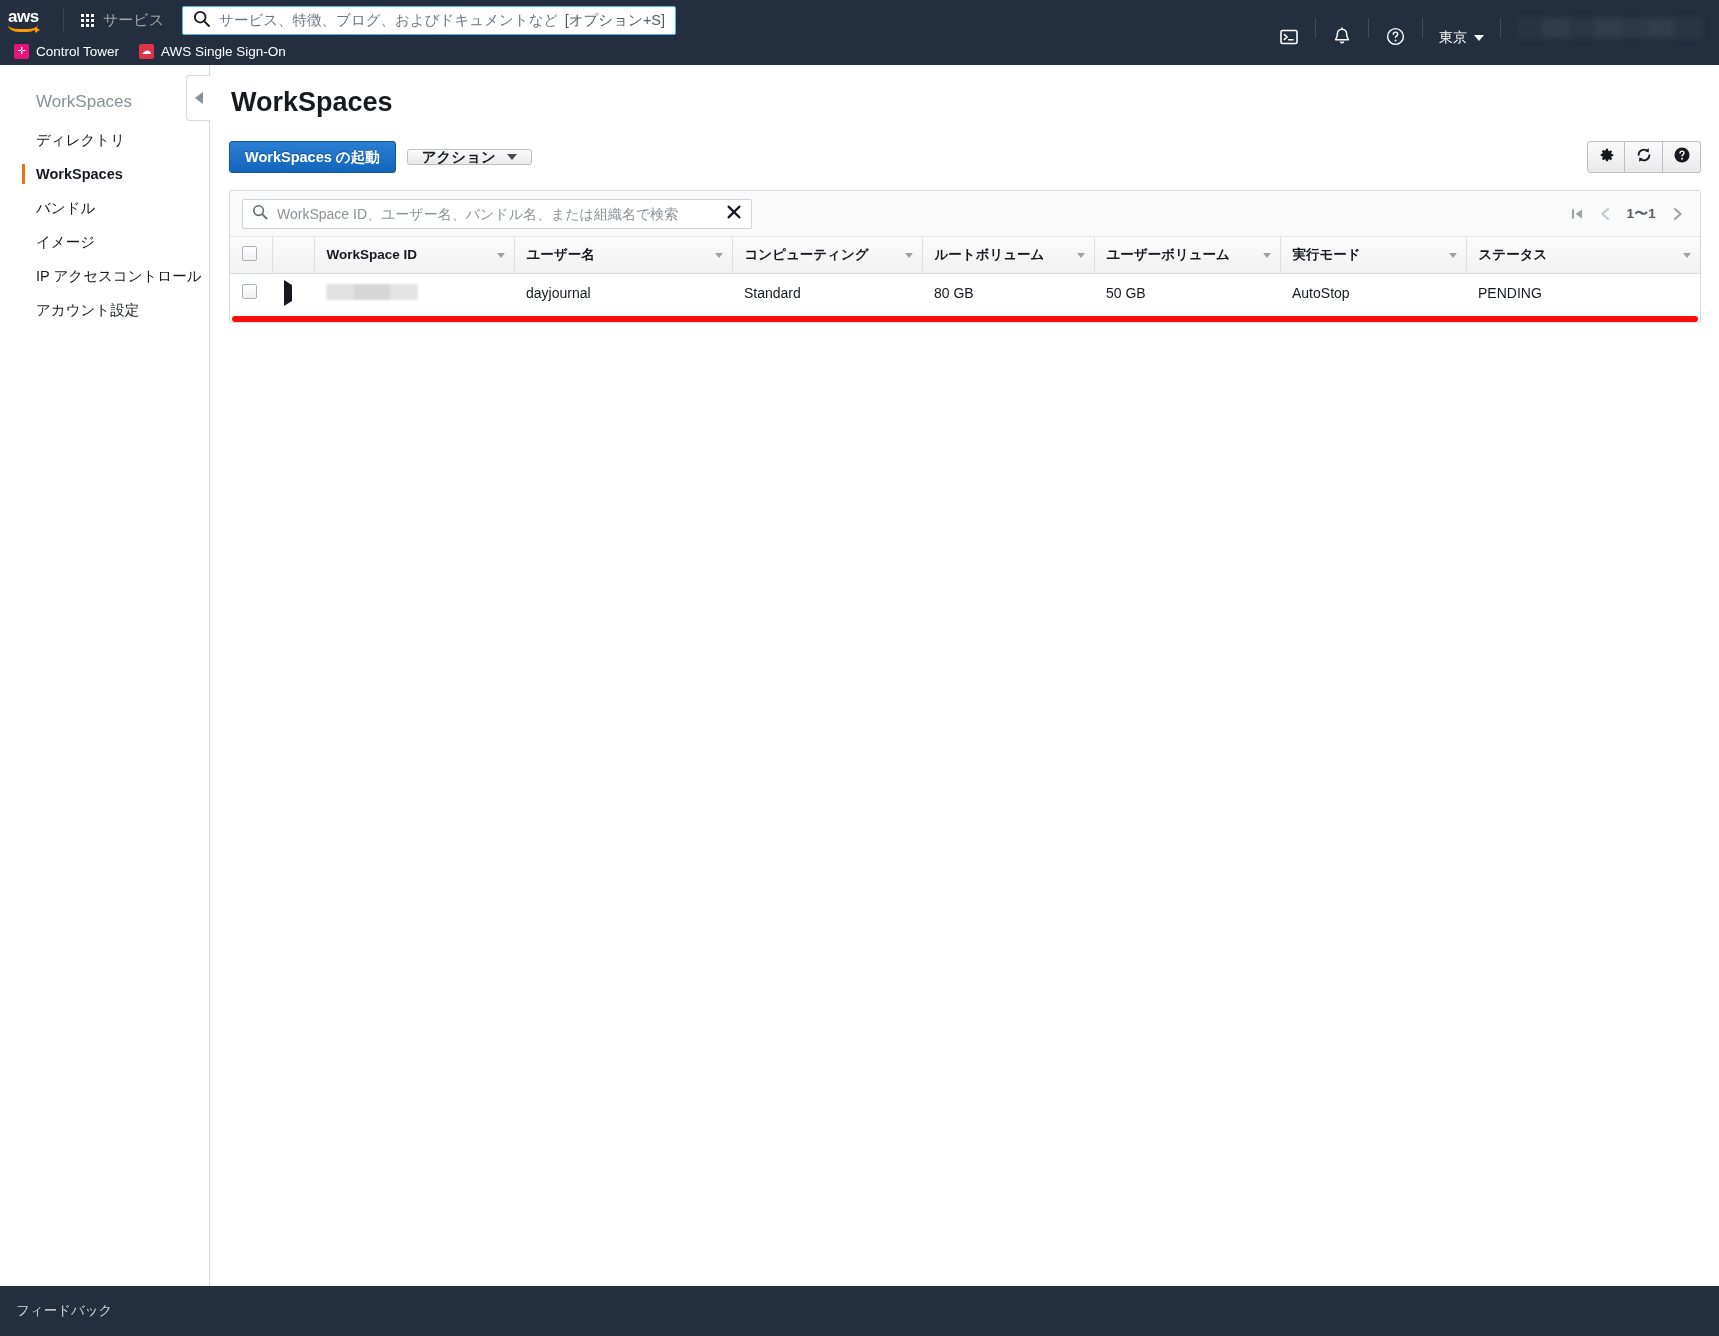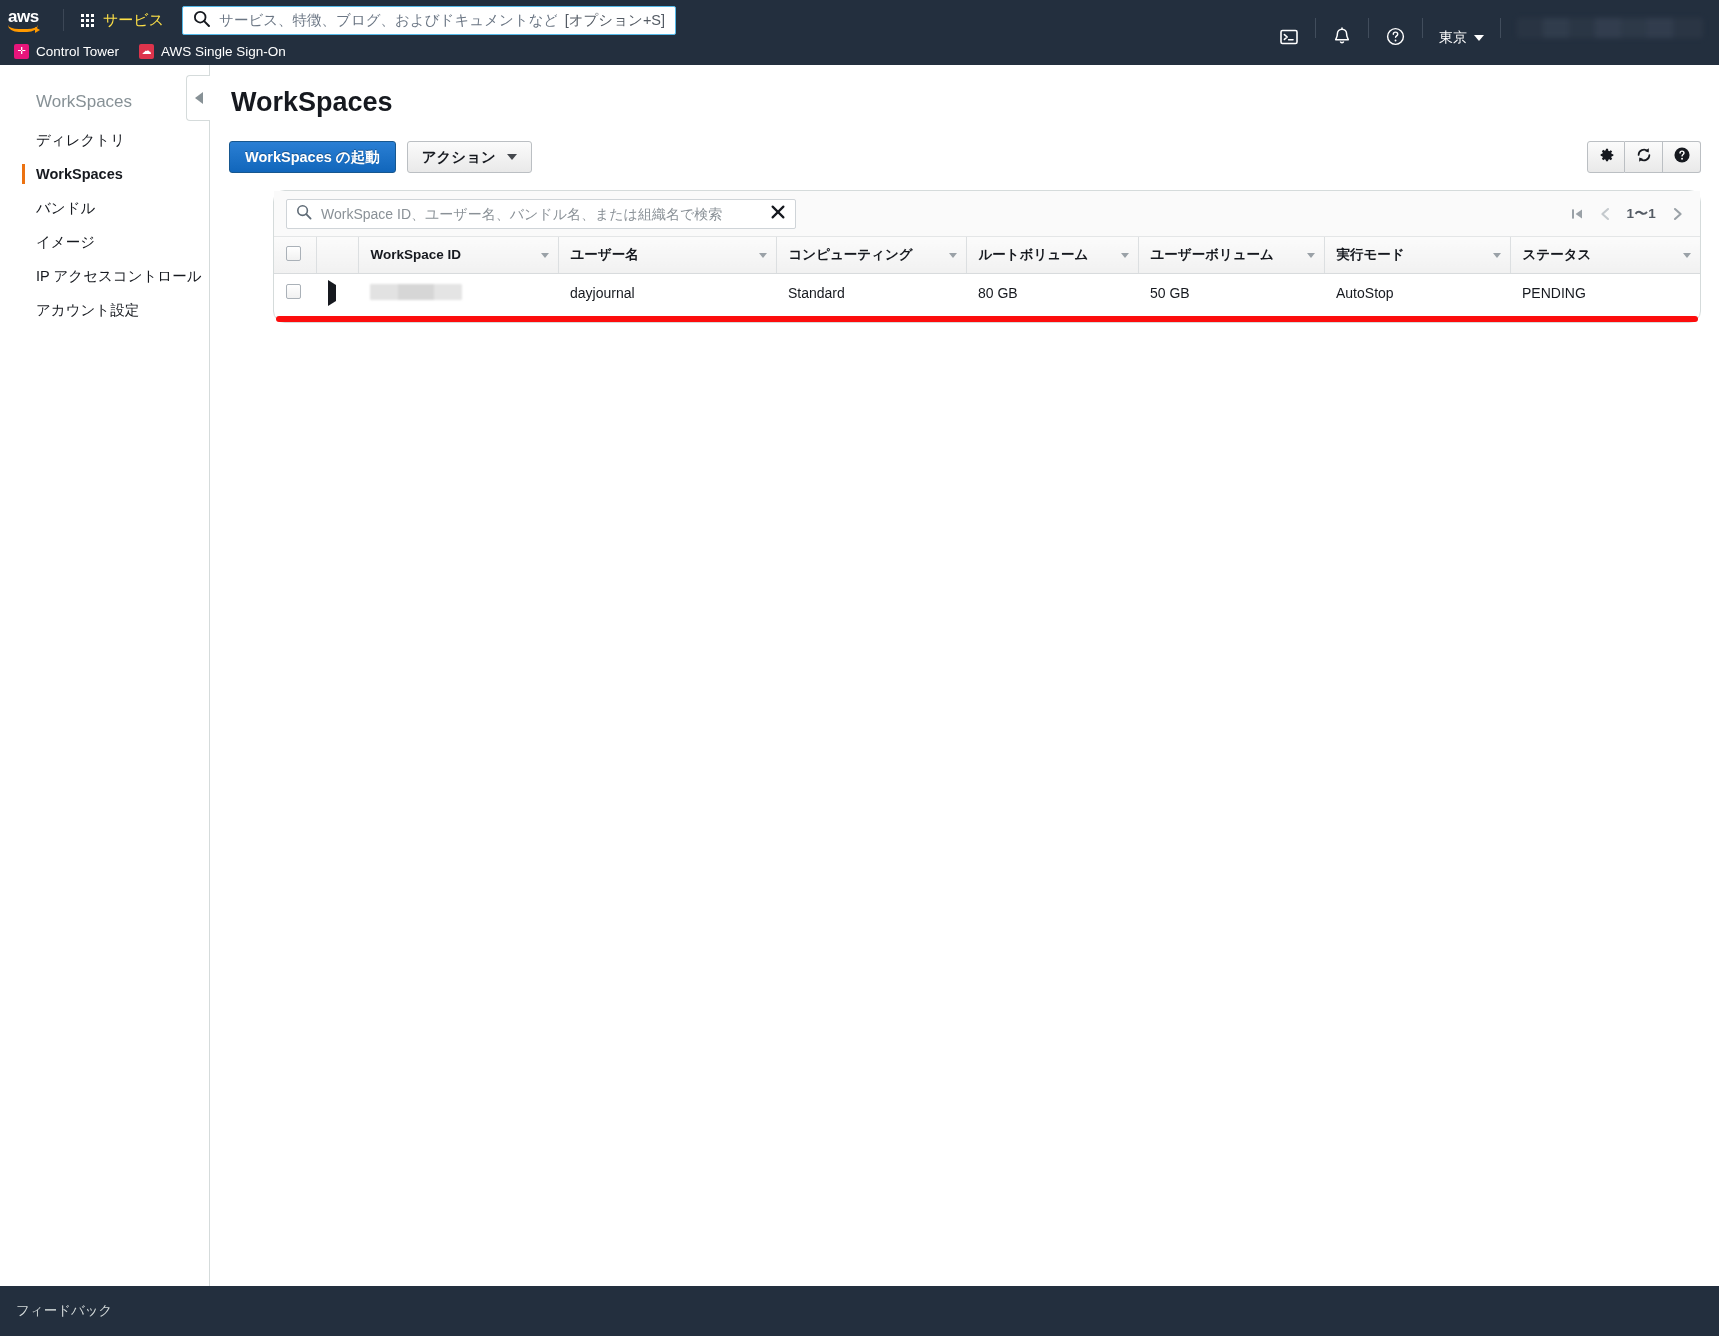--- a/index.html
+++ b/index.html
@@ -41,21 +41,21 @@
     border-left: 5px solid #ff9900;
     border-top: 3px solid transparent;
     border-bottom: 3px solid transparent;
   }
   .nav-divider {
     width: 1px; height: 22px; background: #3c4756; margin: 0 13px;
     flex: 0 0 auto;
   }
   .services-btn {
     display: flex; align-items: center; gap: 9px;
-    color: #fde047; font-size: 15px; cursor: pointer;
+    color: #a3a3a3; font-size: 15px; cursor: pointer;
     padding: 5px 4px; flex: 0 0 auto;
   }
   .grid-icon {
     display: grid; grid-template-columns: repeat(3, 3px);
     grid-template-rows: repeat(3, 3px); gap: 2px;
   }
   .grid-icon i { background: #ffffff; width: 3px; height: 3px; display: block; }
 
   .search-wrap {
     margin-left: 14px;
@@ -176,42 +176,42 @@
   }
   .btn-primary {
     background: linear-gradient(#2a7fd4, #1166bb);
     border: 1px solid #17578f; color: #ffffff;
     height: 32px; padding: 0 15px;
     text-shadow: 0 -1px 0 rgba(0,0,0,0.3);
   }
   .btn-secondary {
     background: linear-gradient(#fbfbfb, #e9e9e9);
     border: 1px solid #bbbfc3; color: #16191f;
-    height: 32px; padding: 0 14px; margin-left: 11px; gap: 11px;
+    height: 16px; padding: 0 14px; margin-left: 11px; gap: 11px;
   }
   .caret-dark {
     width: 0; height: 0;
     border-left: 5px solid transparent;
     border-right: 5px solid transparent;
     border-top: 6px solid #45484d;
   }
   .icon-group { margin-left: auto; display: flex; }
   .icon-btn {
     width: 38px; height: 32px;
     background: linear-gradient(#fbfbfb, #e9e9e9);
     border: 1px solid #bbbfc3;
     display: flex; align-items: center; justify-content: center;
     cursor: pointer;
   }
   .icon-btn + .icon-btn { border-left: none; }
   .icon-btn:first-child { border-radius: 3px 0 0 3px; }
   .icon-btn:last-child { border-radius: 0 3px 3px 0; }
 
   
-  .panel { border: 1px solid #d5dbdb; border-radius: 12px; background: #ffffff; margin-left: 44px; }
+  .panel { border: 1px solid #d5dbdb; border-radius: 2px; background: #ffffff; }
   .panel-head {
     height: 46px; background: #fafafa;
     border-bottom: 1px solid #e4e6e7;
     display: flex; align-items: center; padding: 0 8px 0 12px;
   }
   .tbl-search {
     flex: 0 0 auto; width: 510px; height: 30px;
     background: #ffffff; border: 1px solid #cfd4d8; border-radius: 2px;
     display: flex; align-items: center; padding: 0 9px; gap: 9px;
   }

